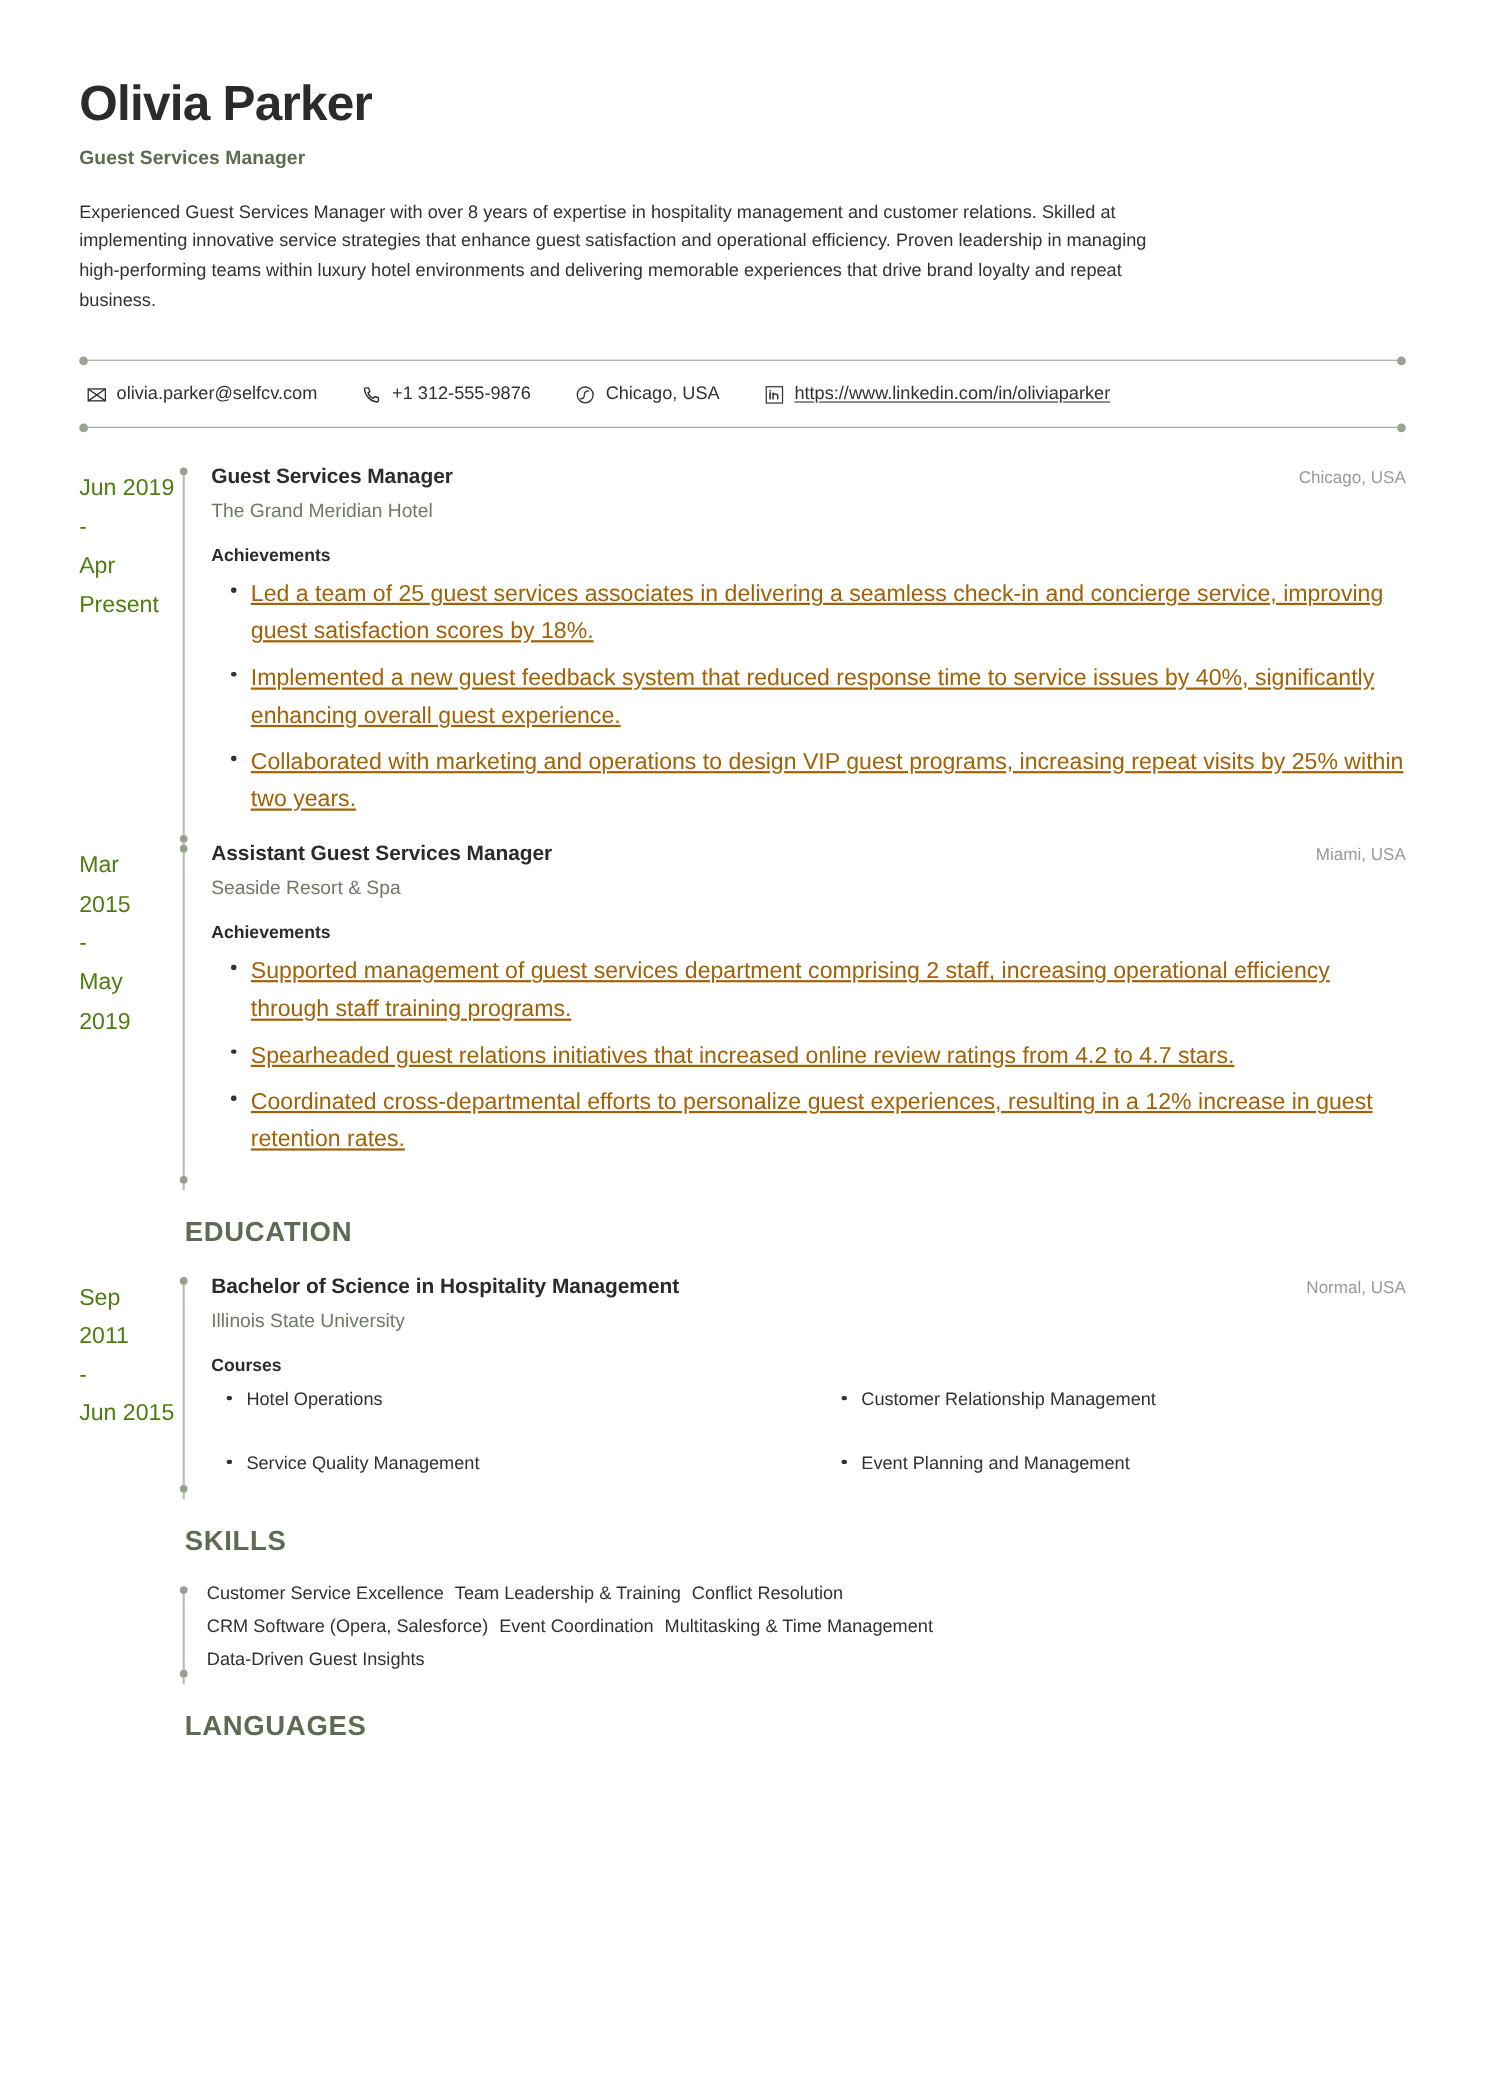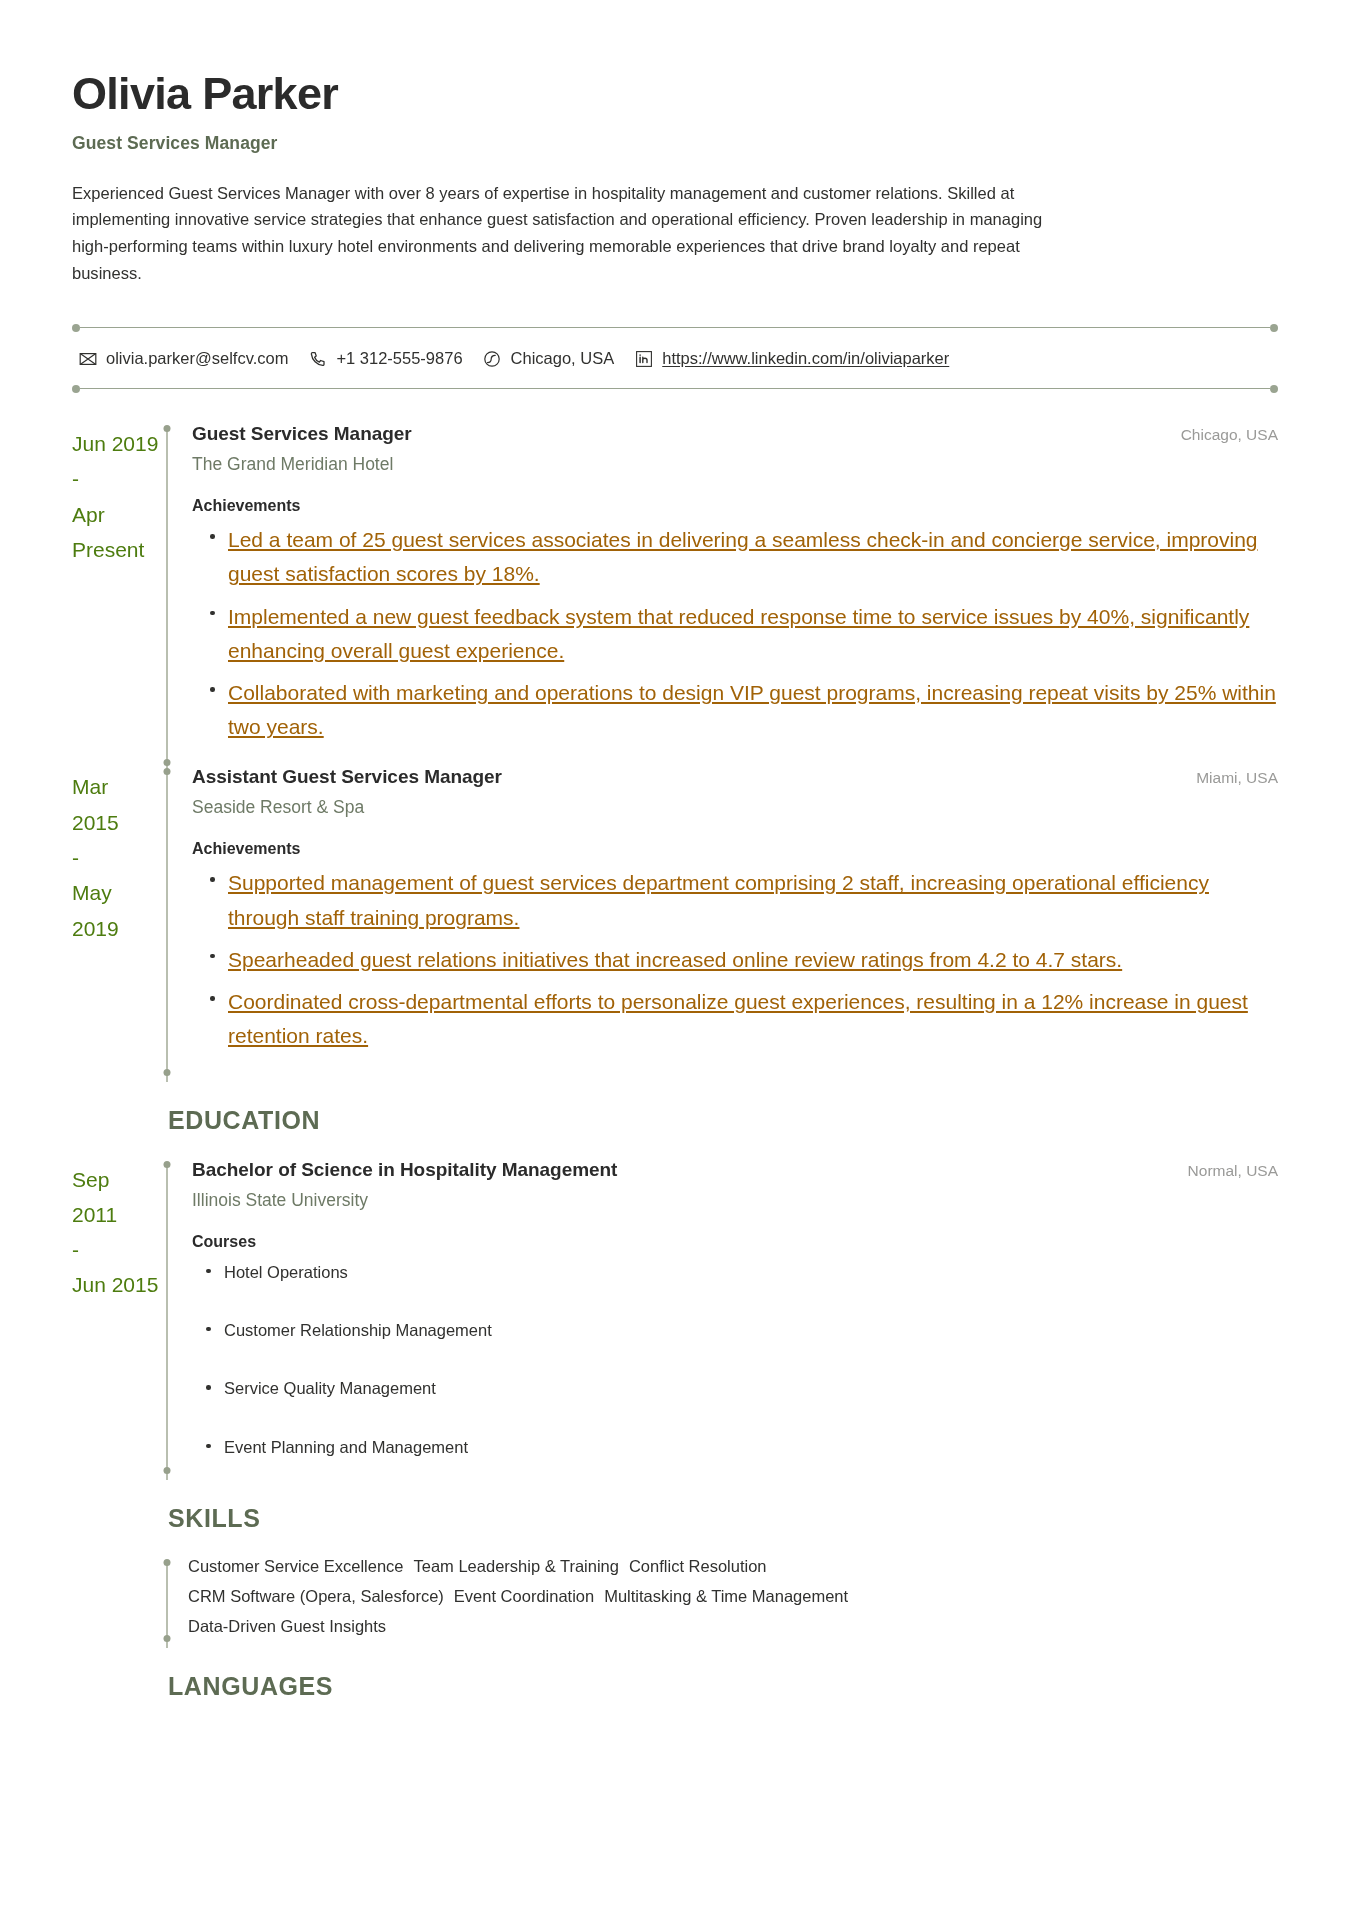--- a/index.html
+++ b/index.html
@@ -61,21 +61,21 @@
   .rule .dot {
     width: 8px; height: 8px;
     border-radius: 50%;
     background: #9aa491;
     flex: 0 0 auto;
   }
 
   .contact-row {
     display: flex;
     align-items: center;
-    gap: 20px;
+    gap: 40px;
     padding: 17px 6px 16px 6px;
     flex-wrap: wrap;
   }
   .contact-item {
     display: flex;
     align-items: center;
     gap: 9px;
     font-size: 16.5px;
     color: #31312f;
     white-space: nowrap;
@@ -204,21 +204,21 @@
     position: absolute;
     left: 14px; top: 11px;
     width: 4.5px; height: 4.5px;
     border-radius: 50%;
     background: #31312f;
   }
 
   
   .courses-grid {
     display: grid;
-    grid-template-columns: 1fr;
+    grid-template-columns: 1fr 1fr;
     column-gap: 10px;
     row-gap: 18px;
     margin-top: 4px;
     gap: 32px;
   }
   .course-item {
     position: relative;
     padding-left: 32px;
     font-size: 16.5px;
     line-height: 1.6;

